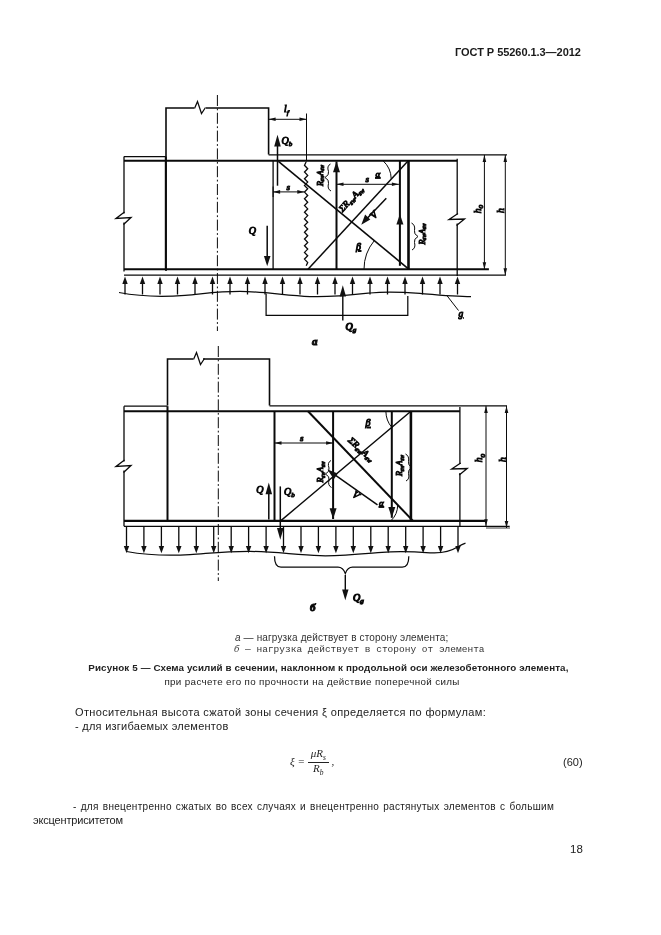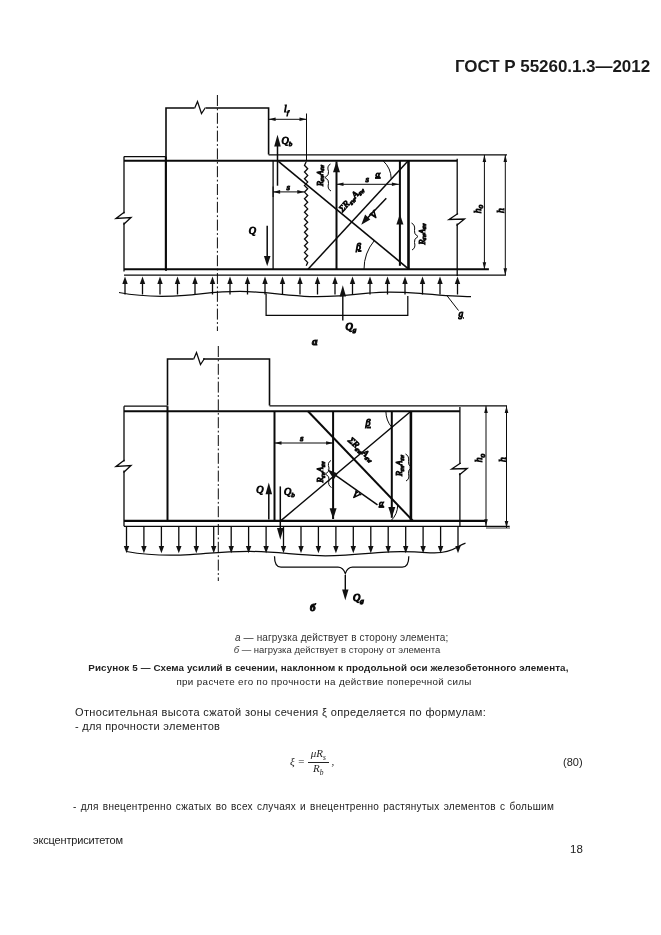--- a/index.html
+++ b/index.html
@@ -3,21 +3,21 @@
 <meta charset="utf-8">
 <style>
   html,body{margin:0;padding:0;background:#ffffff;}
   body{width:661px;height:935px;position:relative;font-family:"Liberation Sans",sans-serif;color:#222;}
   .abs{position:absolute;white-space:nowrap;}
   svg text{font-family:"Liberation Serif",serif;font-style:italic;fill:#111;}
 </style>
 </head>
 <body>
 
-<div class="abs" style="left:455px;top:57px;font-size:17px;font-weight:bold;letter-spacing:-0.05px;color:#1a1a1a;">ГОСТ Р 55260.1.3—2012</div>
+<div class="abs" style="left:455px;top:46px;font-size:11px;font-weight:bold;letter-spacing:-0.05px;color:#1a1a1a;">ГОСТ Р 55260.1.3—2012</div>
 
 <svg width="661" height="935" viewBox="0 0 661 935" style="position:absolute;left:0;top:0;" stroke-linecap="butt" fill="none" shape-rendering="geometricPrecision">
 <defs>
 <g id="lau">
         <line x1="0" y1="283.8" x2="0" y2="294.5"></line>
         <path d="M0,276.6 L-2.7,283.9 L2.7,283.9 Z" fill="#111" stroke="none"></path>
       </g>
 <g id="lad">
         <line x1="0" y1="527" x2="0" y2="546.2"></line>
         <path d="M0,553.2 L-2.7,545.9 L2.7,545.9 Z" fill="#111" stroke="none"></path>
@@ -334,31 +334,31 @@
   <text x="353" y="601" font-size="10">Q<tspan font-size="7" dy="2">g</tspan></text>
 </g>
 
 <text x="310" y="611" font-size="11" font-weight="bold">б</text>
 
 </g>
 </svg>
 
 <div class="abs" style="left:235px;top:632px;font-size:10px;letter-spacing:0.14px;color:#333;"><i>а</i> — нагрузка действует в сторону элемента;</div>
 
-<div class="abs" style="left:233.7px;top:644px;font-size:9.5px;letter-spacing:0px;color:#333;"><i>б</i> — нагрузка действует в сторону от элемента</div>
+<div class="abs" style="left:233.7px;top:644px;font-size:9.5px;letter-spacing:0px;color:#333;font-family:Liberation Mono, monospace;"><i>б</i> — нагрузка действует в сторону от элемента</div>
 
 <div class="abs" style="left:88.3px;top:662.4px;font-size:9.8px;letter-spacing:0.12px;color:#222;font-weight:bold;">Рисунок 5 — Схема усилий в сечении, наклонном к продольной оси железобетонного элемента,</div>
 
-<div class="abs" style="left:164.4px;top:676px;font-size:9.8px;letter-spacing:0.36px;color:#222;margin-left:12px;">при расчете его по прочности на действие поперечной силы</div>
+<div class="abs" style="left:164.4px;top:676px;font-size:9.8px;letter-spacing:0.36px;color:#222;">при расчете его по прочности на действие поперечной силы</div>
 
 <div class="abs" style="left:75px;top:706.4px;font-size:11px;letter-spacing:0.36px;color:#222;text-align:right;">Относительная высота сжатой зоны сечения ξ определяется по формулам:</div>
 
-<div class="abs" style="left:75px;top:720.1px;font-size:11px;letter-spacing:0.26px;color:#222;">- для прочности элементов</div>
+<div class="abs" style="left:75px;top:720.1px;font-size:11px;letter-spacing:0.26px;color:#222;">- для изгибаемых элементов</div>
 
 <div class="abs" style="left:290px;top:748px;font-family:'Liberation Serif',serif;font-style:italic;font-size:11px;color:#222;line-height:1;">ξ = <span style="display:inline-block;vertical-align:middle;text-align:center;"><span style="display:block;padding:0 3px;">μR<sub style="font-size:7.5px;">s</sub></span><span style="display:block;border-top:1px solid #222;padding:0 3px;">R<sub style="font-size:7.5px;">b</sub></span></span> ,</div>
 
-<div class="abs" style="left:563px;top:755.9px;font-size:11px;color:#222;">(80)</div>
+<div class="abs" style="left:563px;top:755.9px;font-size:11px;color:#222;">(60)</div>
 
 <div class="abs" style="left:73px;top:800.6px;font-size:10px;letter-spacing:0.3px;word-spacing:1px;color:#222;">- для внецентренно сжатых во всех случаях и внецентренно растянутых элементов с большим</div>
 
-<div class="abs" style="left:33px;top:813.6px;font-size:11px;letter-spacing:-0.17px;color:#222;margin-top:20px;">эксцентриситетом</div>
+<div class="abs" style="left:33px;top:813.6px;font-size:11px;letter-spacing:-0.17px;color:#222;">эксцентриситетом</div>
 
 <div class="abs" style="left:570px;top:843.2px;font-size:11.5px;color:#222;">18</div>
 
 </body></html>

